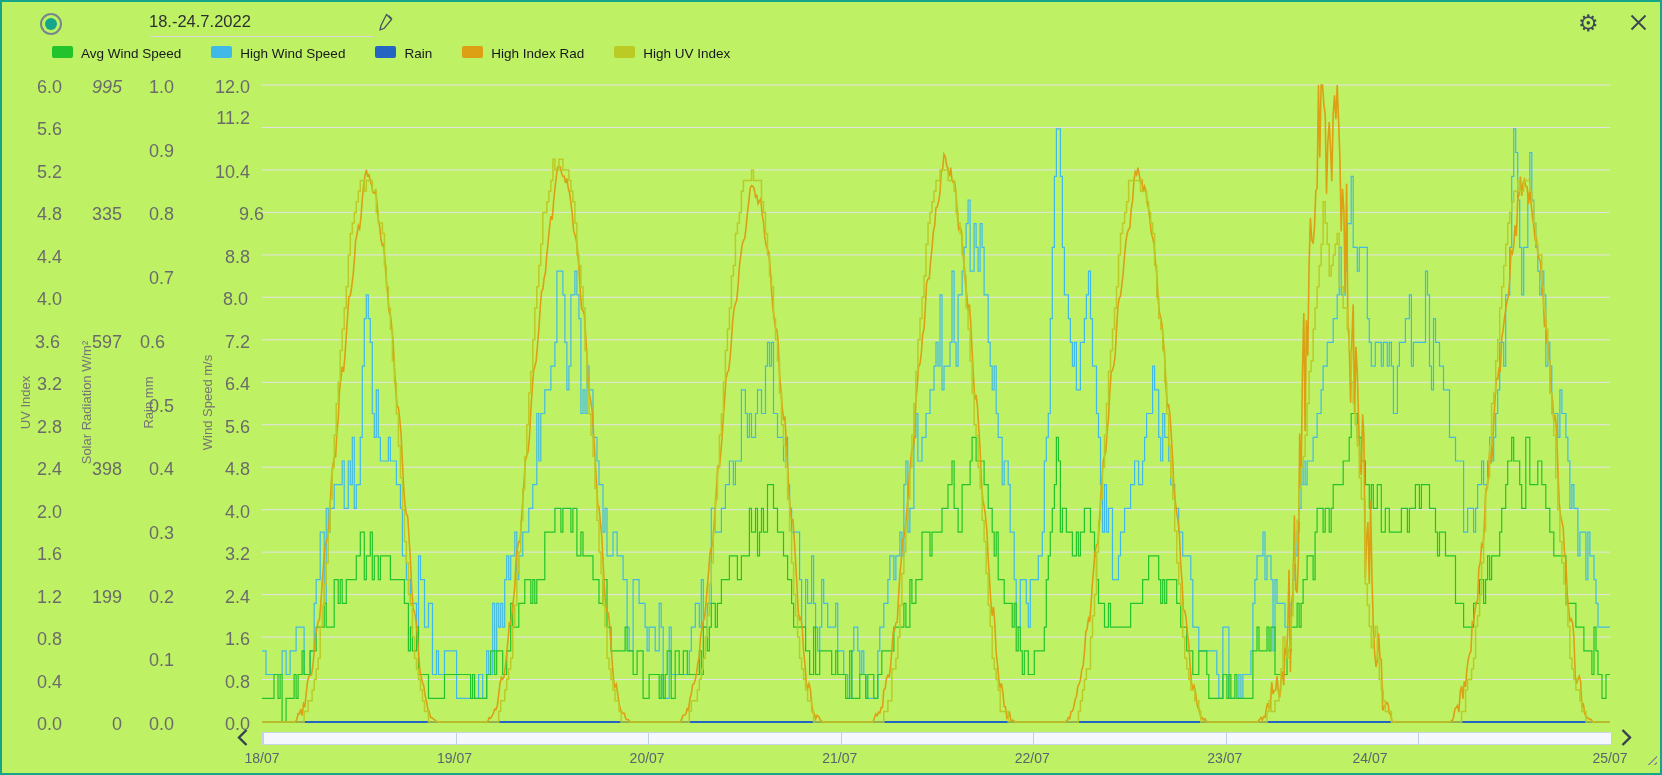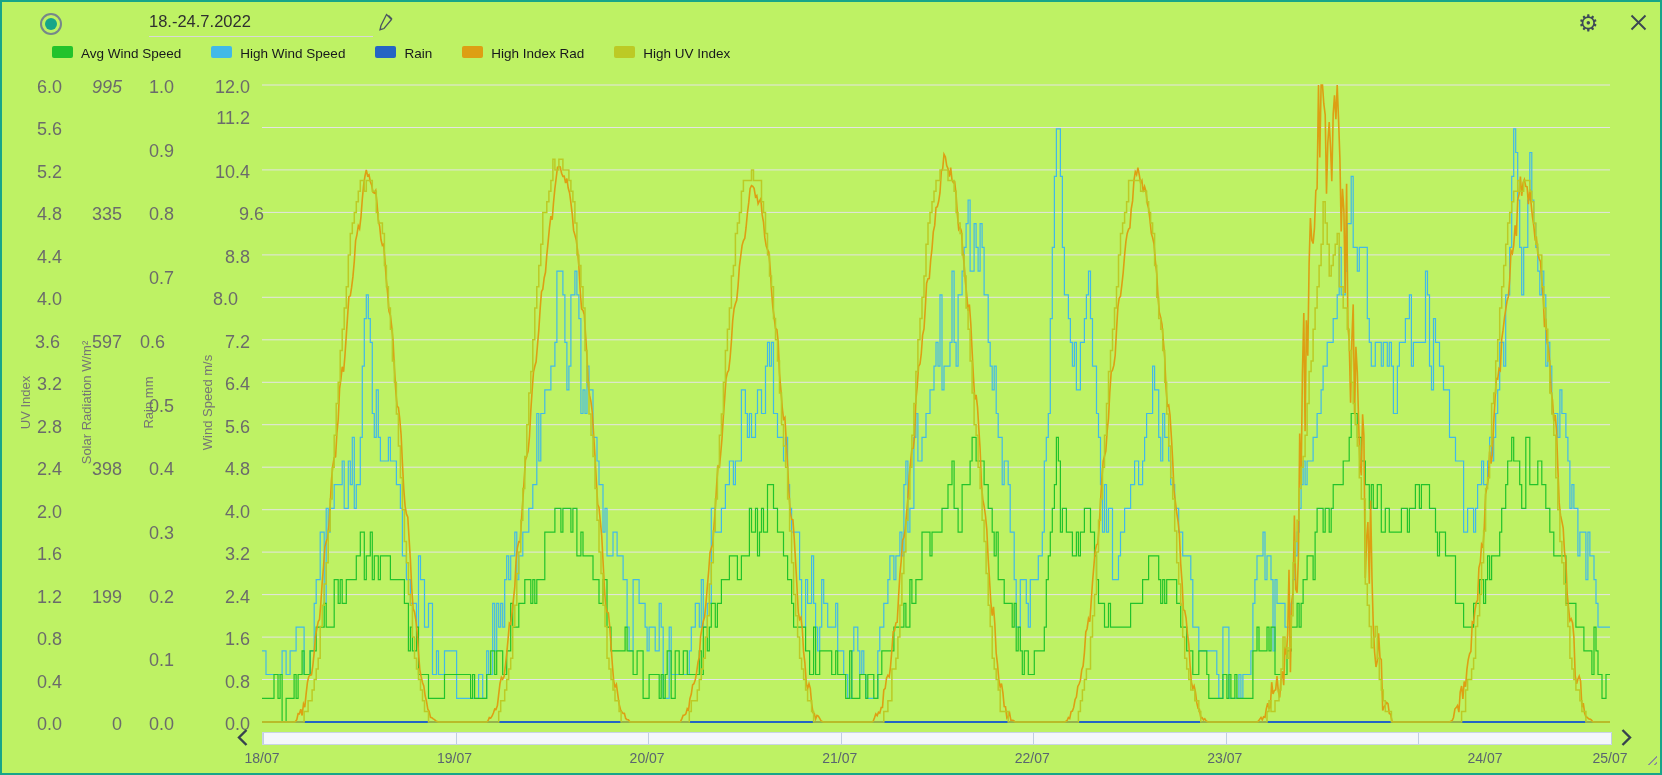--- a/index.html
+++ b/index.html
@@ -130,38 +130,38 @@
       <div class="ytick" style="left: 126px; top: 457.2px;">0.4</div>
       <div class="ytick" style="left: 126px; top: 520.9px;">0.3</div>
       <div class="ytick" style="left: 126px; top: 584.6px;">0.2</div>
       <div class="ytick" style="left: 126px; top: 648.3px;">0.1</div>
       <div class="ytick" style="left: 126px; top: 712px;">0.0</div>
       <div class="ytick" style="left: 202px; top: 75px;">12.0</div>
       <div class="ytick" style="left: 202px; top: 106px;">11.2</div>
       <div class="ytick" style="left: 202px; top: 159.933px;">10.4</div>
       <div class="ytick" style="left: 216px; top: 202.4px;">9.6</div>
       <div class="ytick" style="left: 202px; top: 244.867px;">8.8</div>
-      <div class="ytick" style="left: 190px; top: 287.333px;">8.0</div>
+      <div class="ytick" style="left: 200px; top: 287.333px;">8.0</div>
       <div class="ytick" style="left: 202px; top: 329.8px;">7.2</div>
       <div class="ytick" style="left: 202px; top: 372.267px;">6.4</div>
       <div class="ytick" style="left: 202px; top: 414.733px;">5.6</div>
       <div class="ytick" style="left: 202px; top: 457.2px;">4.8</div>
       <div class="ytick" style="left: 202px; top: 499.667px;">4.0</div>
       <div class="ytick" style="left: 202px; top: 542.133px;">3.2</div>
       <div class="ytick" style="left: 202px; top: 584.6px;">2.4</div>
       <div class="ytick" style="left: 202px; top: 627.067px;">1.6</div>
       <div class="ytick" style="left: 202px; top: 669.533px;">0.8</div>
       <div class="ytick" style="left: 202px; top: 712px;">0.0</div>
       <div class="xlab" style="left: 260px;">18/07</div>
       <div class="xlab" style="left: 452.571px;">19/07</div>
       <div class="xlab" style="left: 645.143px;">20/07</div>
       <div class="xlab" style="left: 837.714px;">21/07</div>
       <div class="xlab" style="left: 1030.29px;">22/07</div>
       <div class="xlab" style="left: 1222.86px;">23/07</div>
-      <div class="xlab" style="left: 1483px;">24/07</div>
+      <div class="xlab" style="left: 1368px;">24/07</div>
       <div class="xlab" style="left: 1608px;">25/07</div>
     </div>
 
   <div class="nav prev">
     <svg width="13" height="19" viewBox="0 0 13 19">
         <polyline points="10.5,2 3,9.5 10.5,17" fill="none" stroke="#37424e" stroke-width="2.4"></polyline>
       </svg>
   </div>
   <div class="sbar" id="sbar">
       <div class="sbar-tick" style="left: 0px;"></div>

